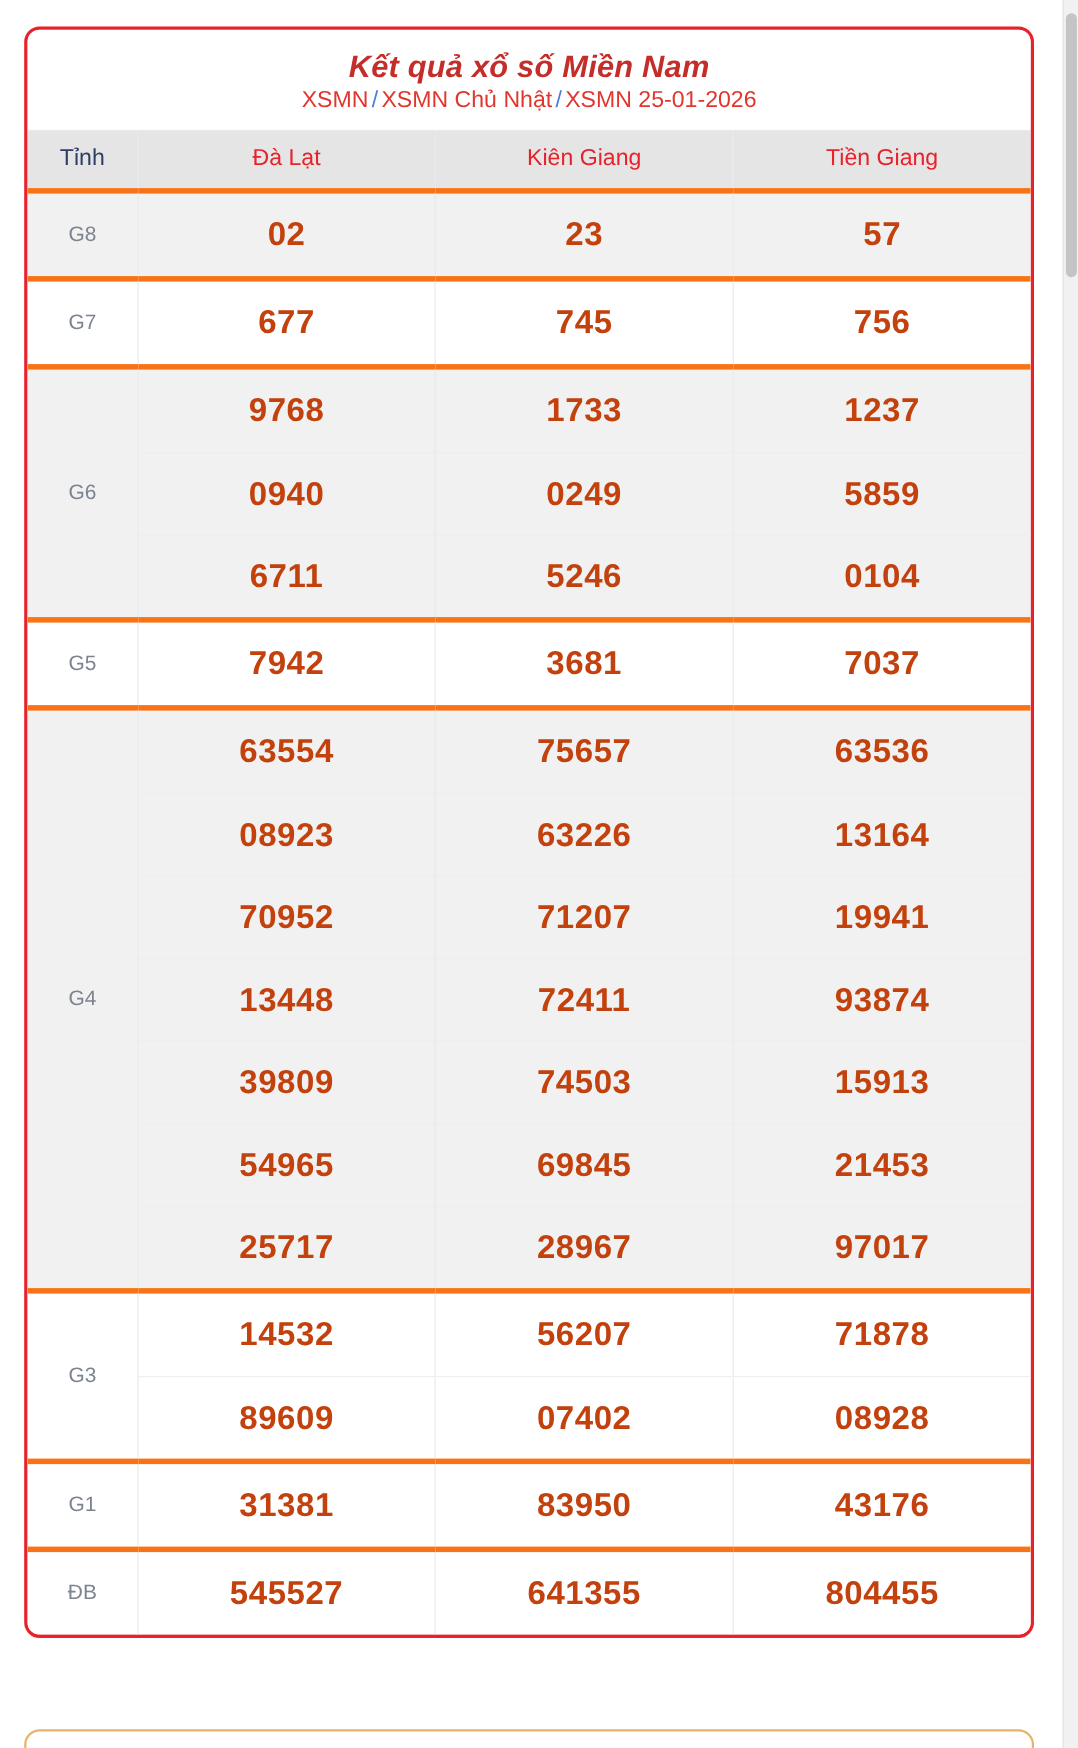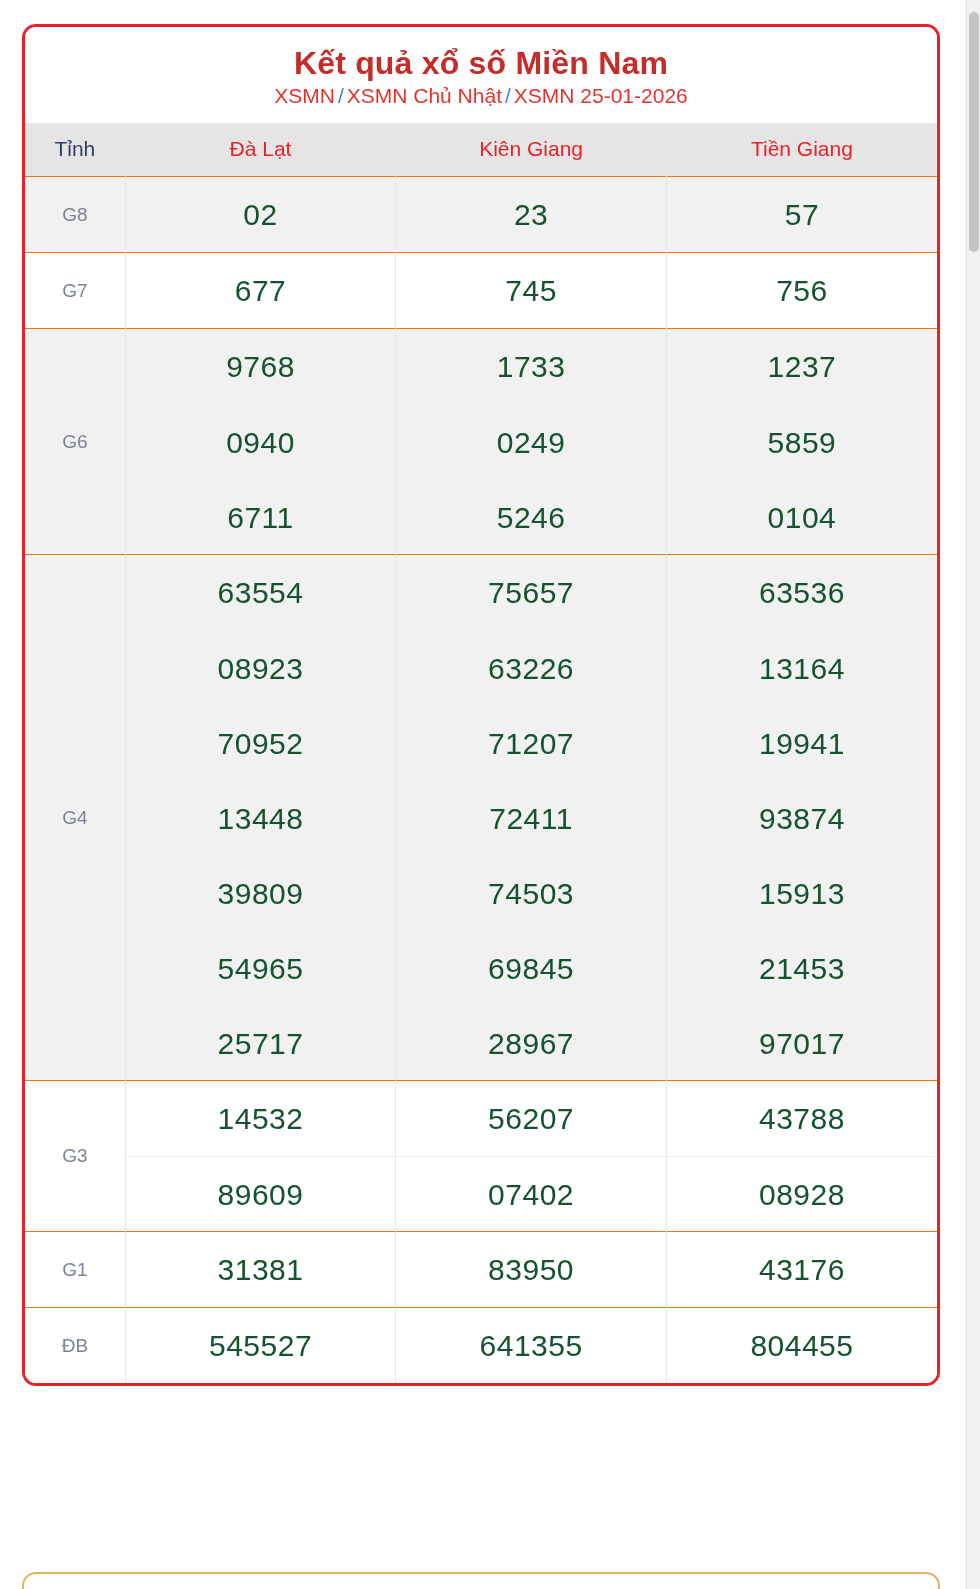--- a/index.html
+++ b/index.html
@@ -47,24 +47,25 @@
     overflow: hidden;
   }
 
   .card-header {
     padding: 16px 10px 14px 10px;
     text-align: center;
     background: #ffffff;
   }
   .card-title {
     color: #c32e2a;
-    font-size: 32px;
+    font-size: 28px;
     font-weight: bold;
     letter-spacing: 0.2px;
     line-height: 1.25;
+    font-style: italic;
   }
   .card-breadcrumb {
     font-size: 21px;
     color: #e0362e;
     line-height: 1.25;
   }
   .card-breadcrumb .sep {
     color: #4a7fd4;
     padding: 0 3px;
   }
@@ -88,36 +89,36 @@
     text-align: center;
     vertical-align: middle;
   }
   table.kq thead th:first-child {
     border-left: none;
     color: #2f3f63;
   }
   table.kq thead th.prov { color: #e8212a; font-weight: normal; }
 
   table.kq td {
-    border-top: 1px solid #f97316;
+    border-top: 5px solid #f97316;
     border-left: 1px solid #e6e8ec;
     text-align: center;
     vertical-align: middle;
     padding: 0;
   }
   table.kq td.lbl {
     border-left: none;
     color: #7c8391;
     font-size: 19px;
     font-weight: normal;
   }
   table.kq td.num {
-    color: #14532d;
+    color: #c2410c;
     font-size: 30px;
-    font-weight: normal;
+    font-weight: bold;
     letter-spacing: 0.5px;
   }
 
   
   .stack { display: block; width: 100%; }
   .stack > .sub {
     display: block;
     width: 100%;
     border-top: 1px solid #eceef1;
   }
@@ -228,20 +229,38 @@
               </span>
             </td>
             <td class="num">
               <span class="stack">
                 <span class="sub sub-h">1237</span>
                 <span class="sub sub-h">5859</span>
                 <span class="sub sub-h">0104</span>
               </span>
             </td>
           </tr>
+          <tr class="plain">
+            <td class="lbl">G5</td>
+            <td class="num">
+              <span class="stack">
+                <span class="sub sub-h">7942</span>
+              </span>
+            </td>
+            <td class="num">
+              <span class="stack">
+                <span class="sub sub-h">3681</span>
+              </span>
+            </td>
+            <td class="num">
+              <span class="stack">
+                <span class="sub sub-h">7037</span>
+              </span>
+            </td>
+          </tr>
           <tr class="shade">
             <td class="lbl">G4</td>
             <td class="num">
               <span class="stack">
                 <span class="sub sub-h">63554</span>
                 <span class="sub sub-h">08923</span>
                 <span class="sub sub-h">70952</span>
                 <span class="sub sub-h">13448</span>
                 <span class="sub sub-h">39809</span>
                 <span class="sub sub-h">54965</span>
@@ -280,21 +299,21 @@
               </span>
             </td>
             <td class="num">
               <span class="stack">
                 <span class="sub sub-h">56207</span>
                 <span class="sub sub-h">07402</span>
               </span>
             </td>
             <td class="num">
               <span class="stack">
-                <span class="sub sub-h">43788</span>
+                <span class="sub sub-h">71878</span>
                 <span class="sub sub-h">08928</span>
               </span>
             </td>
           </tr>
           <tr class="plain">
             <td class="lbl">G1</td>
             <td class="num">
               <span class="stack">
                 <span class="sub sub-h">31381</span>
               </span>

